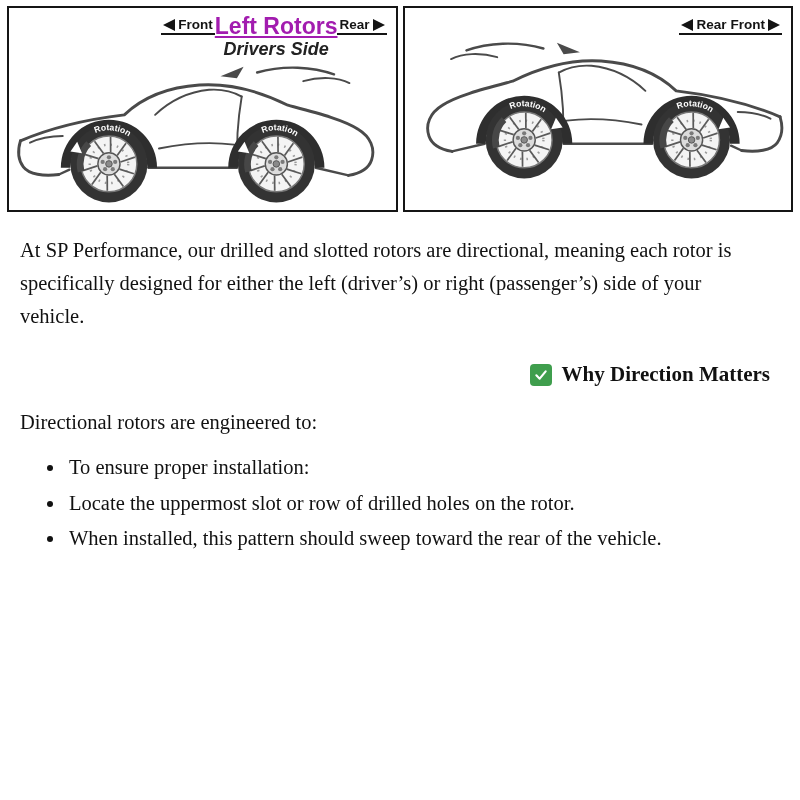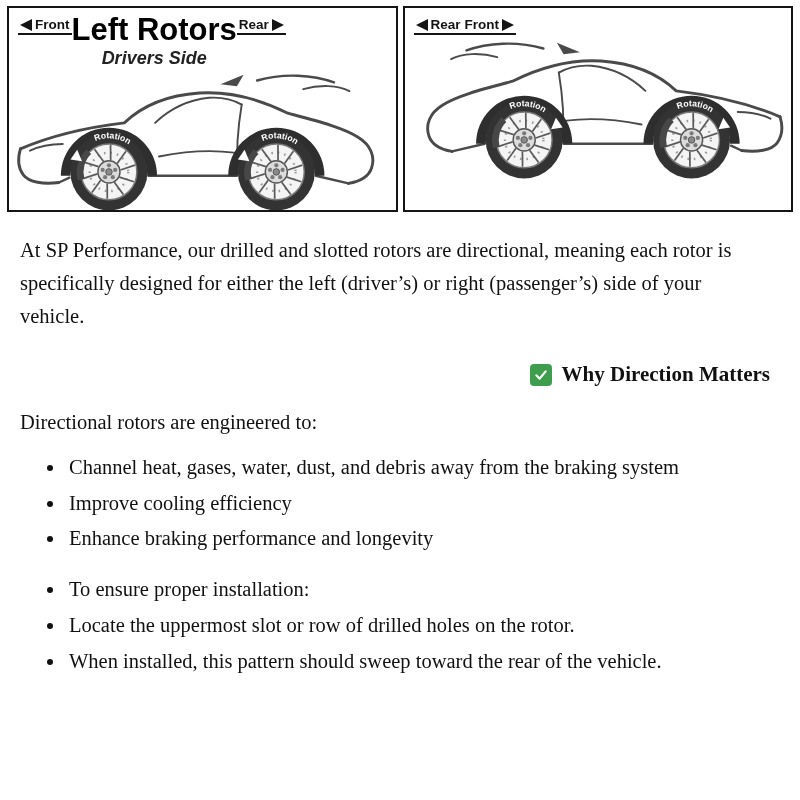--- a/index.html
+++ b/index.html
@@ -1,23 +1,23 @@
 <!DOCTYPE html>
 <html><head>
 <meta charset="utf-8">
 <style>
   html,body{margin:0;padding:0;background:#fff;}
   body{width:800px;height:800px;font-family:"Liberation Serif",serif;color:#111;overflow:hidden;}
 
   
   .diagram{display:flex;gap:5px;padding:6px 7px 0 7px;box-sizing:border-box;}
   .panel{flex:1;border:2px solid #151515;background:#fff;height:206px;box-sizing:border-box;overflow:hidden;}
-  .panel-header{display:flex;justify-content:flex-start;align-items:flex-start;padding:5px 9px 0 9px;}
+  .panel-header{display:flex;justify-content:flex-end;align-items:flex-start;padding:5px 9px 0 9px;margin-left:11px;}
   .panel-titles{text-align:center;font-family:"Liberation Sans",sans-serif;line-height:1.05;margin-top:1px;}
-  .panel-title{font-weight:bold;font-size:31px;color:#000000;}
+  .panel-title{font-weight:bold;font-size:23px;color:#a21caf;text-decoration:underline;}
   .panel-subtitle{font-weight:bold;font-style:italic;font-size:18px;margin-top:2px;color:#222;}
   .arrow-label{display:flex;align-items:center;gap:3px;font-family:"Liberation Sans",sans-serif;
                font-weight:bold;font-size:13.5px;color:#141414;border-bottom:2.5px solid #141414;
                padding:0 2px 1px 2px;margin-top:4px;}
   .tri{width:0;height:0;display:block;}
   .tri-left{border-top:6px solid transparent;border-bottom:6px solid transparent;border-right:12px solid #141414;}
   .tri-right{border-top:6px solid transparent;border-bottom:6px solid transparent;border-left:12px solid #141414;}
   .panel svg{display:block;width:100%;height:152px;margin-top:1px;}
 
   
@@ -164,25 +164,20 @@
     <span class="icon-box icon-check">
       <svg viewBox="0 0 24 24">
           <path d="M5 12.5l5 5 9-11" stroke="#fff" stroke-width="3.2" fill="none" stroke-linecap="round" stroke-linejoin="round"></path>
         </svg>
     </span>
     <span>Why Direction Matters</span>
   </div>
 
   <p class="lead">Directional rotors are engineered to:</p>
 
-  <ul class="bullets">
-    <li>Channel heat, gases, water, dust, and debris away from the braking system</li>
-    <li>Improve cooling efficiency</li>
-    <li>Enhance braking performance and longevity</li>
-  </ul>
 
 
   <ul class="bullets">
     <li>To ensure proper installation:</li>
     <li>Locate the uppermost slot or row of drilled holes on the rotor.</li>
     <li>When installed, this pattern should sweep toward the rear of the vehicle.</li>
   </ul>
 
 </div>
 

